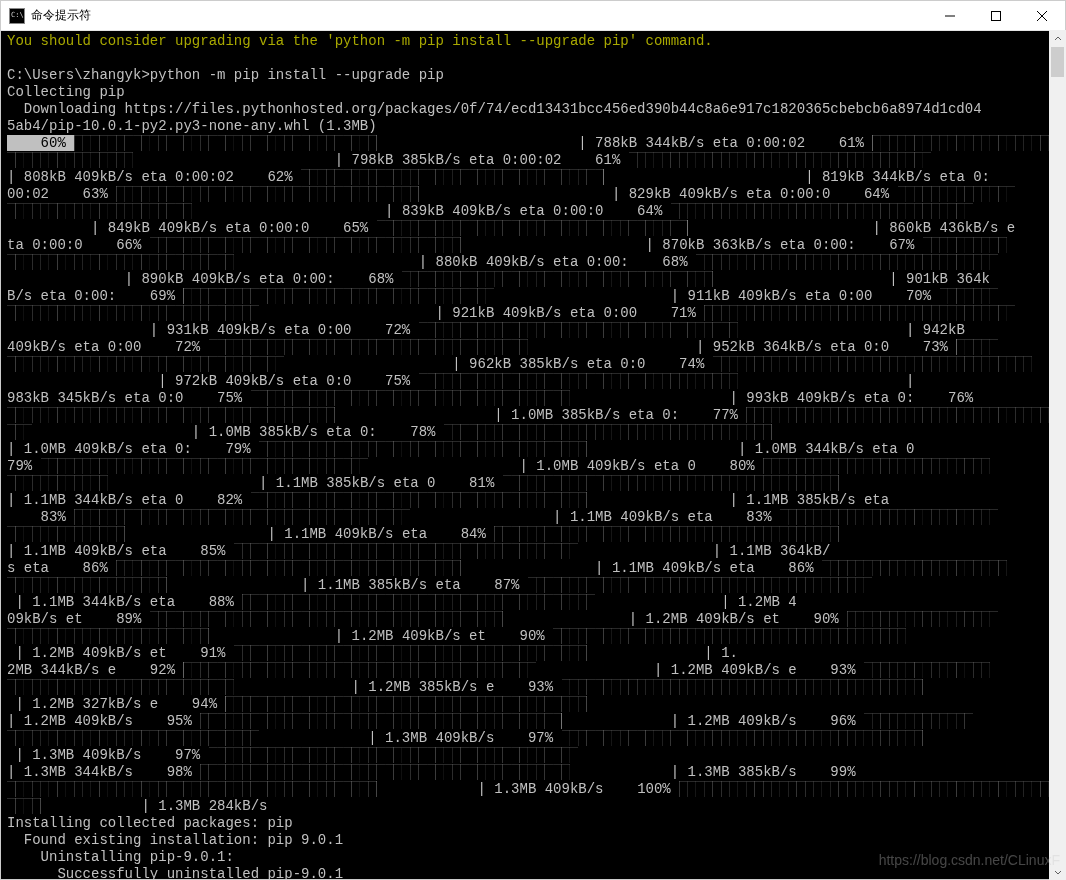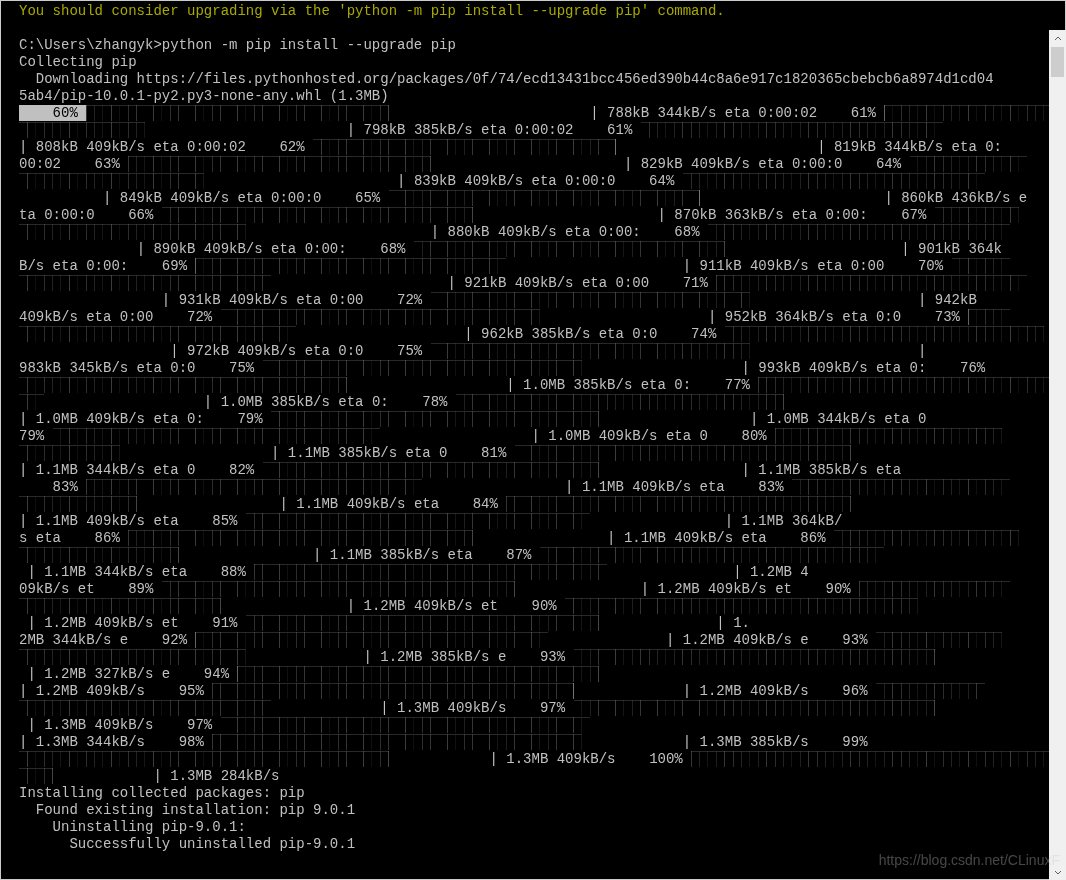--- a/index.html
+++ b/index.html
@@ -63,21 +63,21 @@
   color: #000;
 }
 .titlebar .ctrl svg { width: 10px; height: 10px; }
 .terminal {
   flex: 1;
   background: #000;
   color: #c0c0c0;
   font-family: "NSimSun", "SimSun", Consolas, "Courier New", monospace;
   font-size: 14px;
   line-height: 17px;
-  padding: 2px 0 0 18px;
+  padding: 2px 0 0 6px;
   white-space: pre;
   overflow: hidden;
   position: relative;
 }
 .terminal .yellow { color: #a8a800; }
 .terminal .line { display: block; min-height: 17px; }
 .bar-full { background: #c0c0c0; color: #000; }
 .bar-empty { color: #c0c0c0; }
 .scrollbar {
   position: absolute;
@@ -122,20 +122,42 @@
   bottom: 12px;
   color: rgba(200,200,200,0.35);
   font-size: 14px;
   font-family: Arial, sans-serif;
 }
 </style>
 </head>
 <body>
 
 <div class="window">
+  <div class="titlebar">
+    <div class="icon-box"></div>
+    <div class="title">命令提示符</div>
+    <div class="controls">
+      <div class="ctrl">
+        <svg viewBox="0 0 10 10">
+            <line x1="0" y1="5" x2="10" y2="5" stroke="#000" stroke-width="1"></line>
+          </svg>
+      </div>
+      <div class="ctrl">
+        <svg viewBox="0 0 10 10">
+            <rect x="0.5" y="0.5" width="9" height="9" fill="none" stroke="#000" stroke-width="1"></rect>
+          </svg>
+      </div>
+      <div class="ctrl">
+        <svg viewBox="0 0 10 10">
+            <line x1="0" y1="0" x2="10" y2="10" stroke="#000" stroke-width="1"></line>
+            <line x1="10" y1="0" x2="0" y2="10" stroke="#000" stroke-width="1"></line>
+          </svg>
+      </div>
+    </div>
+  </div>
 
   <div class="terminal"><span class="line yellow">You should consider upgrading via the 'python -m pip install --upgrade pip' command.</span><span class="line"> </span><span class="line">C:\Users\zhangyk&gt;python -m pip install --upgrade pip</span><span class="line">Collecting pip</span><span class="line">  Downloading https://files.pythonhosted.org/packages/0f/74/ecd13431bcc456ed390b44c8a6e917c1820365cbebcb6a8974d1cd04</span><span class="line">5ab4/pip-10.0.1-py2.py3-none-any.whl (1.3MB)</span><div id="progress-container"><span class="line"><span class="bar-full">    60% </span><span class="bar-full">████████████████████████████████████</span><span class="bar-empty">                        </span><span class="bar-empty">| 788kB 344kB/s eta 0:00:02    61% </span><span class="bar-full">█████████████████████</span></span><span class="line"><span class="bar-full">███████████████</span><span class="bar-empty">                        </span><span class="bar-empty">| 798kB 385kB/s eta 0:00:02    61% </span><span class="bar-full">████████████████████████████████████</span><span class="bar-empty">                        </span></span><span class="line"><span class="bar-empty">| 808kB 409kB/s eta 0:00:02    62% </span><span class="bar-full">████████████████████████████████████</span><span class="bar-empty">                        </span><span class="bar-empty">| 819kB 344kB/s eta 0:</span></span><span class="line"><span class="bar-empty">00:02    63% </span><span class="bar-full">████████████████████████████████████</span><span class="bar-empty">                       </span><span class="bar-empty">| 829kB 409kB/s eta 0:00:0    64% </span><span class="bar-full">██████████████</span></span><span class="line"><span class="bar-full">██████████████████████</span><span class="bar-empty">                       </span><span class="bar-empty">| 839kB 409kB/s eta 0:00:0    64% </span><span class="bar-full">████████████████████████████████████</span><span class="bar-empty">             </span></span><span class="line"><span class="bar-empty">          </span><span class="bar-empty">| 849kB 409kB/s eta 0:00:0    65% </span><span class="bar-full">█████████████████████████████████████</span><span class="bar-empty">                      </span><span class="bar-empty">| 860kB 436kB/s e</span></span><span class="line"><span class="bar-empty">ta 0:00:0    66% </span><span class="bar-full">█████████████████████████████████████</span><span class="bar-empty">                      </span><span class="bar-empty">| 870kB 363kB/s eta 0:00:    67% </span><span class="bar-full">██████████</span></span><span class="line"><span class="bar-full">███████████████████████████</span><span class="bar-empty">                      </span><span class="bar-empty">| 880kB 409kB/s eta 0:00:    68% </span><span class="bar-full">████████████████████████████████████</span><span class="bar-empty">       </span></span><span class="line"><span class="bar-empty">              </span><span class="bar-empty">| 890kB 409kB/s eta 0:00:    68% </span><span class="bar-full">█████████████████████████████████████</span><span class="bar-empty">                     </span><span class="bar-empty">| 901kB 364k</span></span><span class="line"><span class="bar-empty">B/s eta 0:00:    69% </span><span class="bar-full">█████████████████████████████████████</span><span class="bar-empty">                     </span><span class="bar-empty">| 911kB 409kB/s eta 0:00    70% </span><span class="bar-full">███████</span></span><span class="line"><span class="bar-full">██████████████████████████████</span><span class="bar-empty">                     </span><span class="bar-empty">| 921kB 409kB/s eta 0:00    71% </span><span class="bar-full">█████████████████████████████████████</span><span class="bar-empty">    </span></span><span class="line"><span class="bar-empty">                 </span><span class="bar-empty">| 931kB 409kB/s eta 0:00    72% </span><span class="bar-full">██████████████████████████████████████</span><span class="bar-empty">                    </span><span class="bar-empty">| 942kB </span></span><span class="line"><span class="bar-empty">409kB/s eta 0:00    72% </span><span class="bar-full">██████████████████████████████████████</span><span class="bar-empty">                    </span><span class="bar-empty">| 952kB 364kB/s eta 0:0    73% </span><span class="bar-full">█████</span></span><span class="line"><span class="bar-full">█████████████████████████████████</span><span class="bar-empty">                    </span><span class="bar-empty">| 962kB 385kB/s eta 0:0    74% </span><span class="bar-full">██████████████████████████████████████</span><span class="bar-empty">  </span></span><span class="line"><span class="bar-empty">                  </span><span class="bar-empty">| 972kB 409kB/s eta 0:0    75% </span><span class="bar-full">██████████████████████████████████████</span><span class="bar-empty">                    </span><span class="bar-empty">|</span></span><span class="line"><span class="bar-empty">983kB 345kB/s eta 0:0    75% </span><span class="bar-full">██████████████████████████████████████</span><span class="bar-empty">                   </span><span class="bar-empty">| 993kB 409kB/s eta 0:    76%</span></span><span class="line"><span class="bar-full">███████████████████████████████████████</span><span class="bar-empty">                   </span><span class="bar-empty">| 1.0MB 385kB/s eta 0:    77% </span><span class="bar-full">████████████████████████████████████</span></span><span class="line"><span class="bar-full">███</span><span class="bar-empty">                   </span><span class="bar-empty">| 1.0MB 385kB/s eta 0:    78% </span><span class="bar-full">███████████████████████████████████████</span><span class="bar-empty">                   </span></span><span class="line"><span class="bar-empty">| 1.0MB 409kB/s eta 0:    79% </span><span class="bar-full">███████████████████████████████████████</span><span class="bar-empty">                  </span><span class="bar-empty">| 1.0MB 344kB/s eta 0    </span></span><span class="line"><span class="bar-empty">79% </span><span class="bar-full">███████████████████████████████████████</span><span class="bar-empty">                  </span><span class="bar-empty">| 1.0MB 409kB/s eta 0    80% </span><span class="bar-full">███████████████████████████</span></span><span class="line"><span class="bar-full">████████████</span><span class="bar-empty">                  </span><span class="bar-empty">| 1.1MB 385kB/s eta 0    81% </span><span class="bar-full">████████████████████████████████████████</span><span class="bar-empty">                  </span></span><span class="line"><span class="bar-empty">| 1.1MB 344kB/s eta 0    82% </span><span class="bar-full">████████████████████████████████████████</span><span class="bar-empty">                 </span><span class="bar-empty">| 1.1MB 385kB/s eta</span></span><span class="line"><span class="bar-empty">    83% </span><span class="bar-full">████████████████████████████████████████</span><span class="bar-empty">                 </span><span class="bar-empty">| 1.1MB 409kB/s eta    83% </span><span class="bar-full">██████████████████████████</span></span><span class="line"><span class="bar-full">██████████████</span><span class="bar-empty">                 </span><span class="bar-empty">| 1.1MB 409kB/s eta    84% </span><span class="bar-full">█████████████████████████████████████████</span><span class="bar-empty">                </span></span><span class="line"><span class="bar-empty">| 1.1MB 409kB/s eta    85% </span><span class="bar-full">█████████████████████████████████████████</span><span class="bar-empty">                </span><span class="bar-empty">| 1.1MB 364kB/</span></span><span class="line"><span class="bar-empty">s eta    86% </span><span class="bar-full">█████████████████████████████████████████</span><span class="bar-empty">                </span><span class="bar-empty">| 1.1MB 409kB/s eta    86% </span><span class="bar-full">██████████████████████</span></span><span class="line"><span class="bar-full">███████████████████</span><span class="bar-empty">                </span><span class="bar-empty">| 1.1MB 385kB/s eta    87% </span><span class="bar-full">█████████████████████████████████████████</span><span class="bar-empty">               </span></span><span class="line"><span class="bar-empty"> | 1.1MB 344kB/s eta    88% </span><span class="bar-full">██████████████████████████████████████████</span><span class="bar-empty">               </span><span class="bar-empty">| 1.2MB 4</span></span><span class="line"><span class="bar-empty">09kB/s et    89% </span><span class="bar-full">██████████████████████████████████████████</span><span class="bar-empty">               </span><span class="bar-empty">| 1.2MB 409kB/s et    90% </span><span class="bar-full">██████████████████</span></span><span class="line"><span class="bar-full">████████████████████████</span><span class="bar-empty">               </span><span class="bar-empty">| 1.2MB 409kB/s et    90% </span><span class="bar-full">██████████████████████████████████████████</span><span class="bar-empty">              </span></span><span class="line"><span class="bar-empty"> | 1.2MB 409kB/s et    91% </span><span class="bar-full">██████████████████████████████████████████</span><span class="bar-empty">              </span><span class="bar-empty">| 1.</span></span><span class="line"><span class="bar-empty">2MB 344kB/s e    92% </span><span class="bar-full">██████████████████████████████████████████</span><span class="bar-empty">              </span><span class="bar-empty">| 1.2MB 409kB/s e    93% </span><span class="bar-full">███████████████</span></span><span class="line"><span class="bar-full">███████████████████████████</span><span class="bar-empty">              </span><span class="bar-empty">| 1.2MB 385kB/s e    93% </span><span class="bar-full">███████████████████████████████████████████</span><span class="bar-empty">             </span></span><span class="line"><span class="bar-empty"> | 1.2MB 327kB/s e    94% </span><span class="bar-full">███████████████████████████████████████████</span><span class="bar-empty">             </span></span><span class="line"><span class="bar-empty">| 1.2MB 409kB/s    95% </span><span class="bar-full">███████████████████████████████████████████</span><span class="bar-empty">             </span><span class="bar-empty">| 1.2MB 409kB/s    96% </span><span class="bar-full">█████████████</span></span><span class="line"><span class="bar-full">██████████████████████████████</span><span class="bar-empty">             </span><span class="bar-empty">| 1.3MB 409kB/s    97% </span><span class="bar-full">███████████████████████████████████████████</span><span class="bar-empty">            </span></span><span class="line"><span class="bar-empty"> | 1.3MB 409kB/s    97% </span><span class="bar-full">████████████████████████████████████████████</span><span class="bar-empty">            </span></span><span class="line"><span class="bar-empty">| 1.3MB 344kB/s    98% </span><span class="bar-full">████████████████████████████████████████████</span><span class="bar-empty">            </span><span class="bar-empty">| 1.3MB 385kB/s    99%</span></span><span class="line"><span class="bar-full">████████████████████████████████████████████</span><span class="bar-empty">            </span><span class="bar-empty">| 1.3MB 409kB/s    100% </span><span class="bar-full">████████████████████████████████████████████</span></span><span class="line"><span class="bar-full">████</span><span class="bar-empty">            </span><span class="bar-empty">| 1.3MB 284kB/s</span></span></div><span class="line">Installing collected packages: pip</span><span class="line">  Found existing installation: pip 9.0.1</span><span class="line">    Uninstalling pip-9.0.1:</span><span class="line">      Successfully uninstalled pip-9.0.1</span></div>
 
   <div class="scrollbar">
     <div class="arrow">
       <svg viewBox="0 0 8 8">
           <polyline points="1,5 4,2 7,5" fill="none" stroke="#606060" stroke-width="1"></polyline>
         </svg>
     </div>
     <div class="track">

